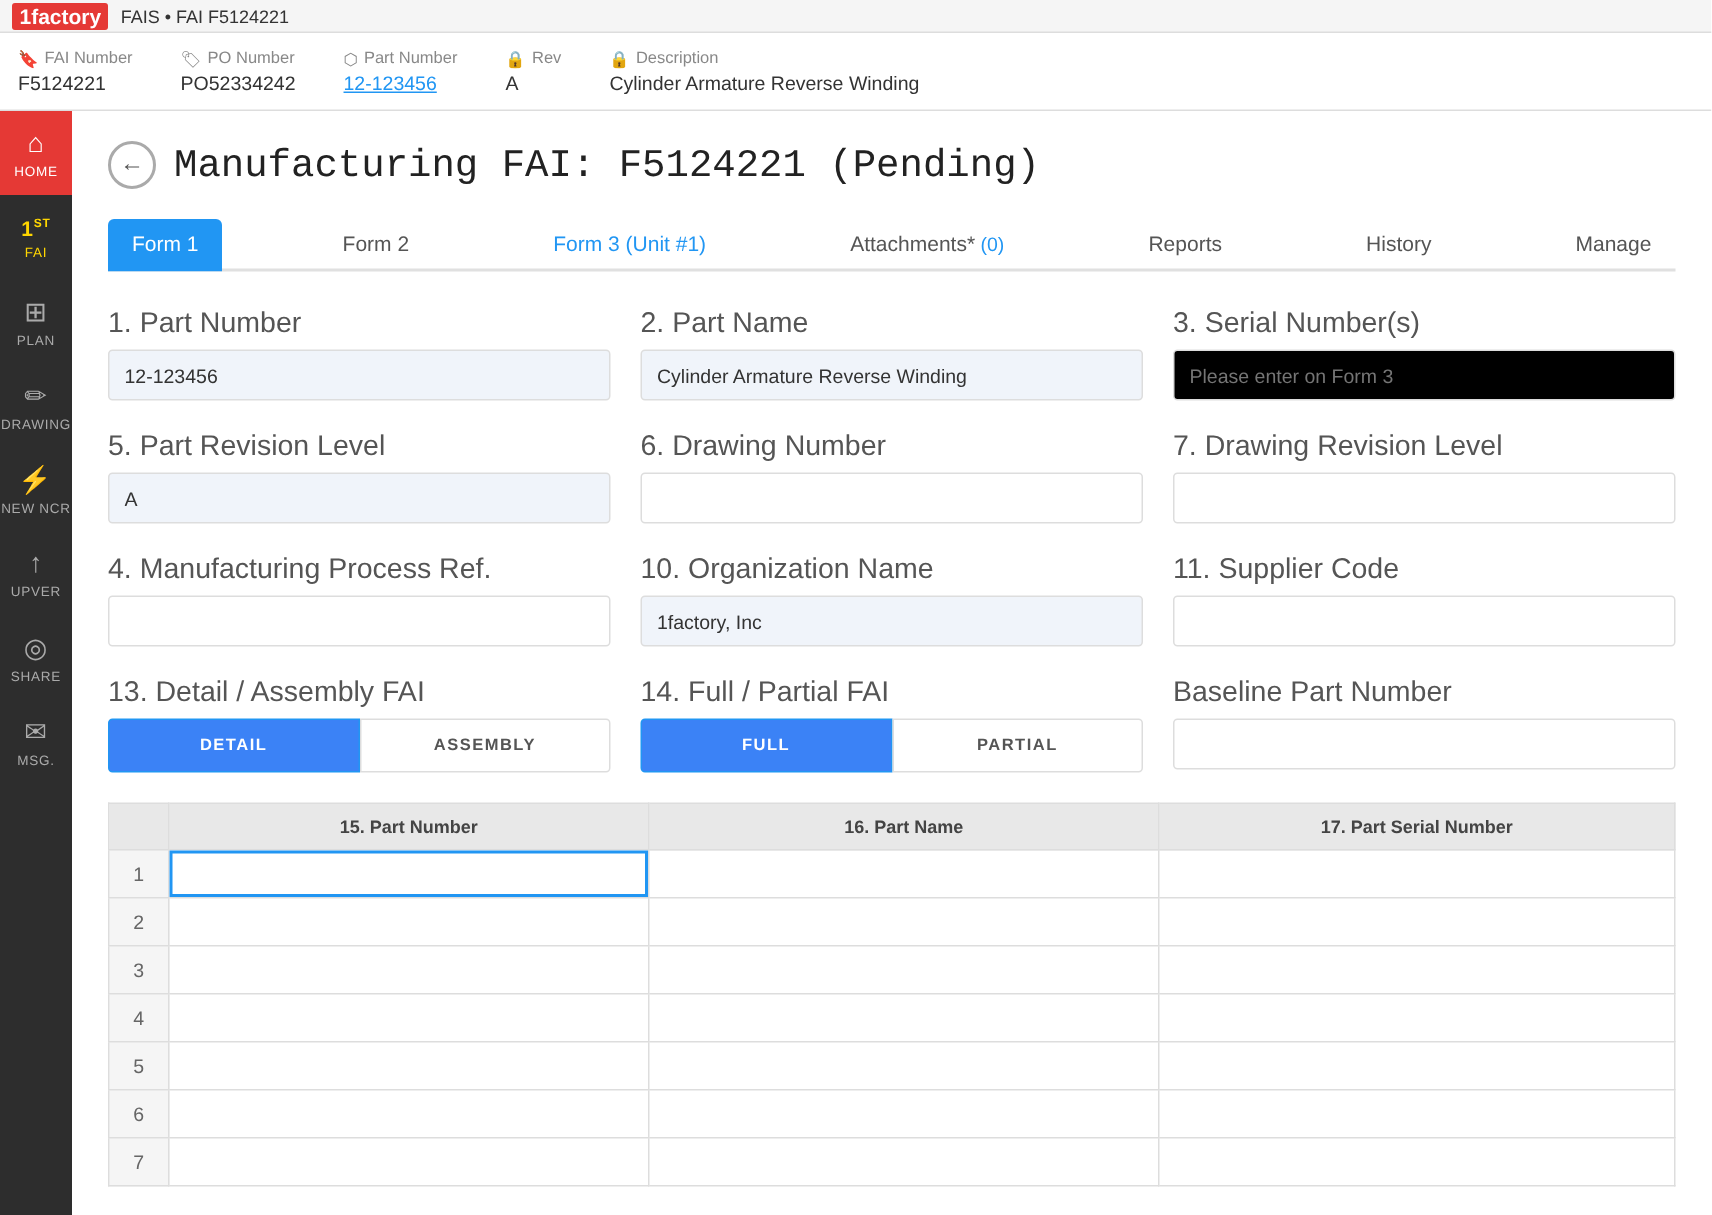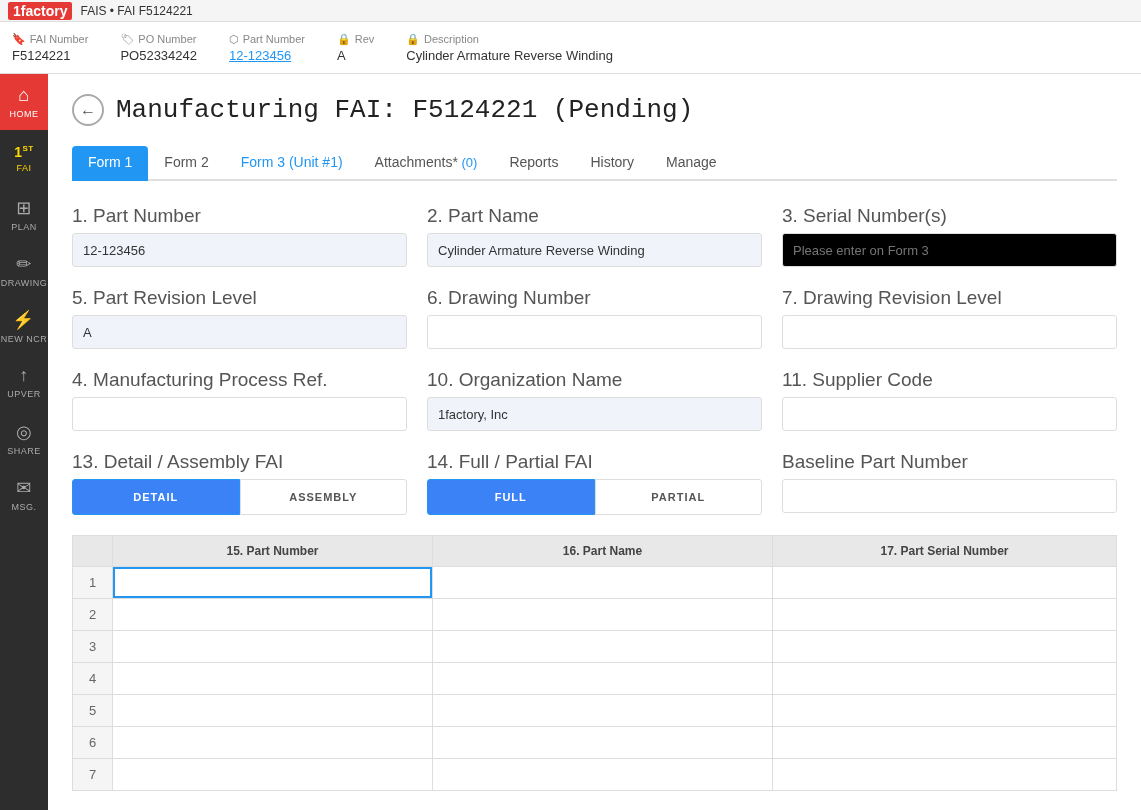--- a/index.html
+++ b/index.html
@@ -99,20 +99,21 @@
       font-family: Liberation Mono, monospace;
     }
 
     
     #tabs {
       display: flex;
       align-items: center;
       gap: 0;
       border-bottom: 2px solid #e0e0e0;
       margin-bottom: 24px;
+      justify-content: space-between;
     }
     .tab {
       padding: 8px 16px;
       font-size: 14px;
       cursor: pointer;
       color: #555;
       border-bottom: 3px solid transparent;
       margin-bottom: -2px;
     }
     .tab.active {

